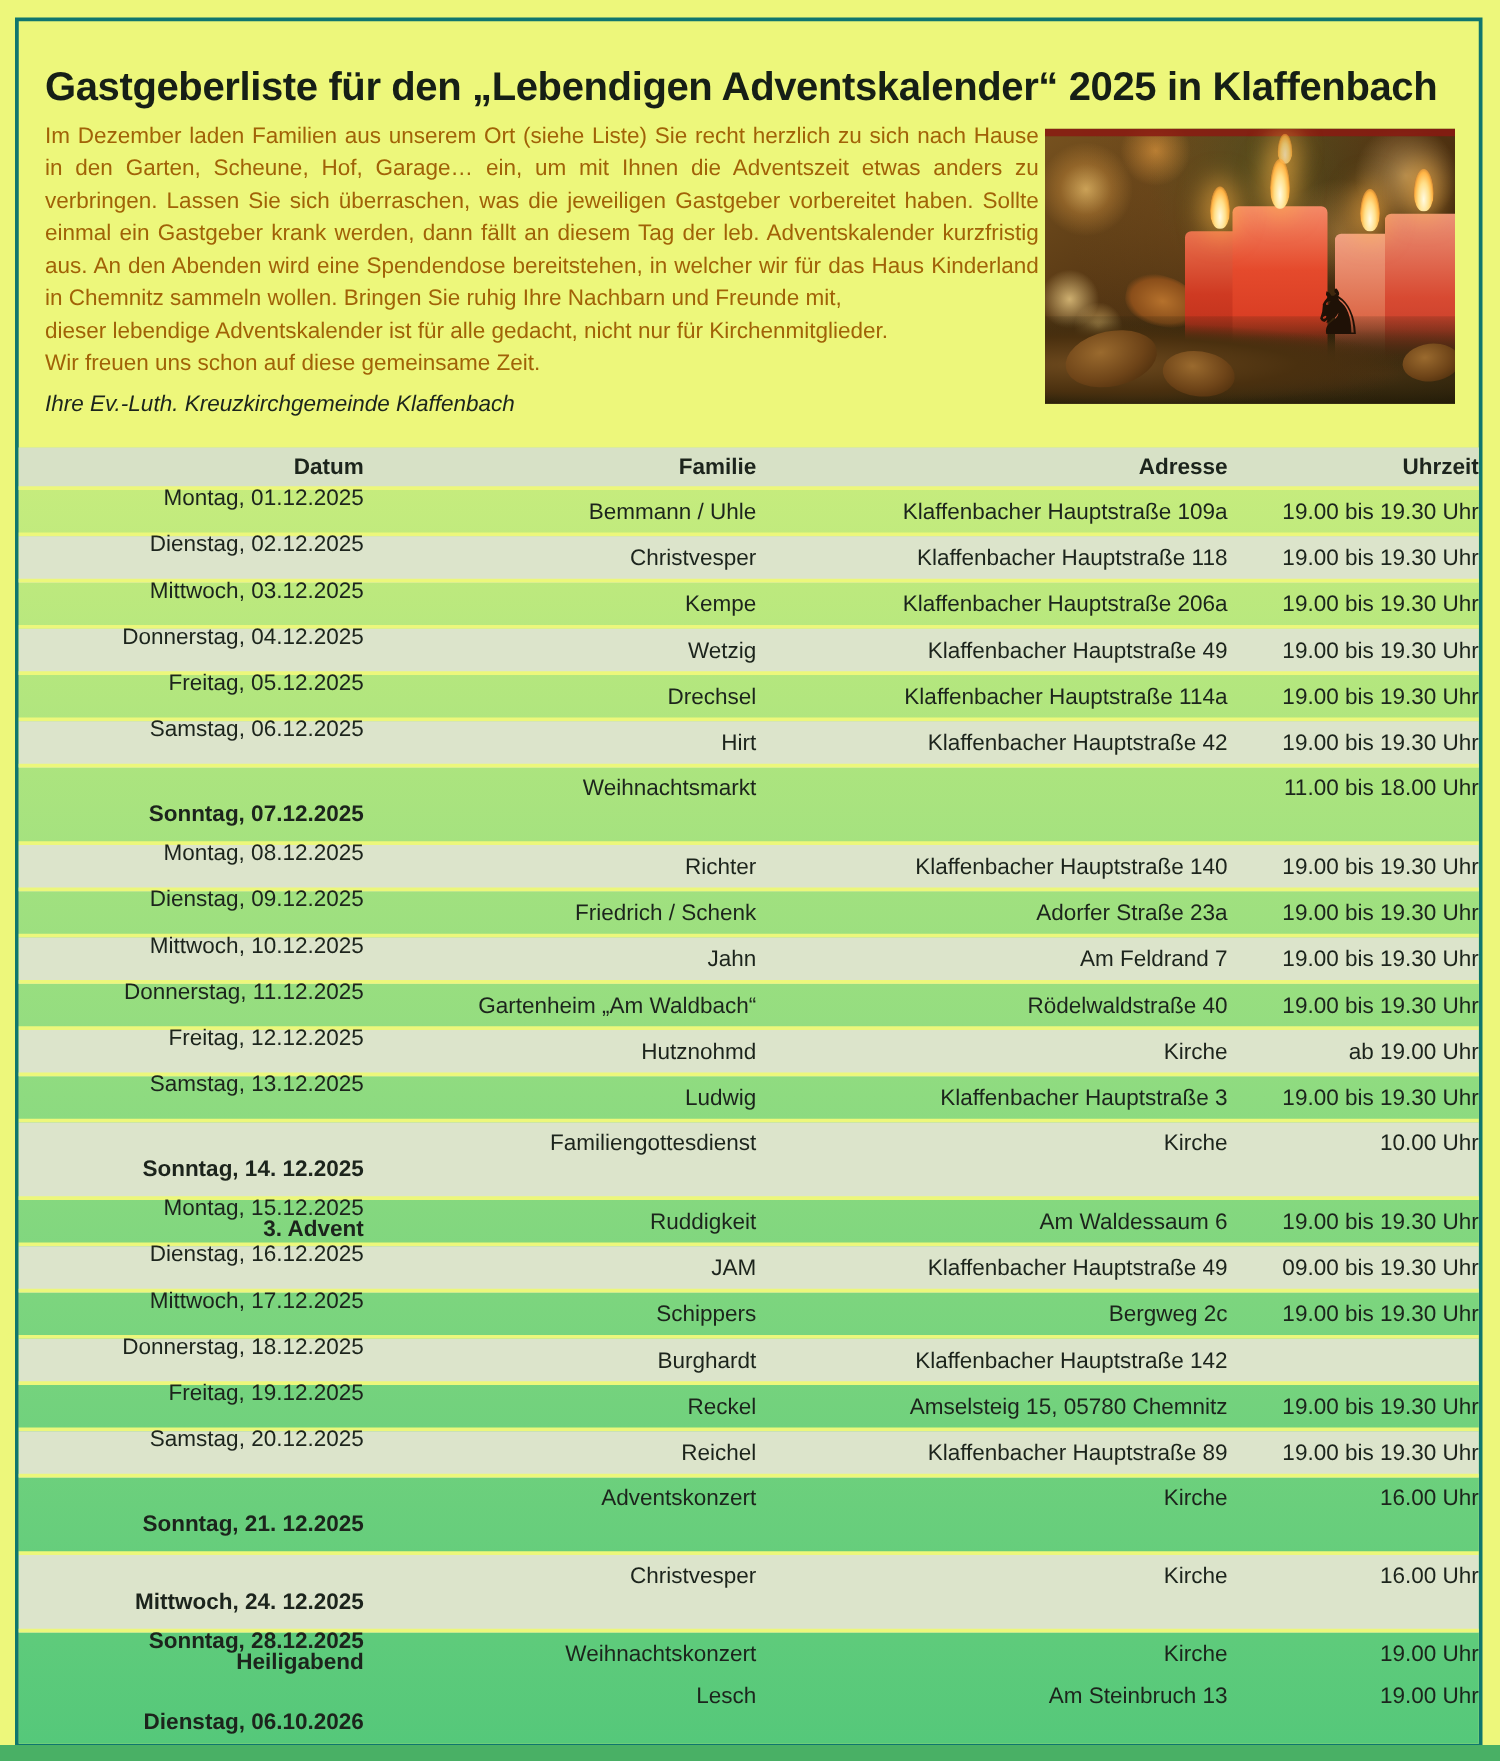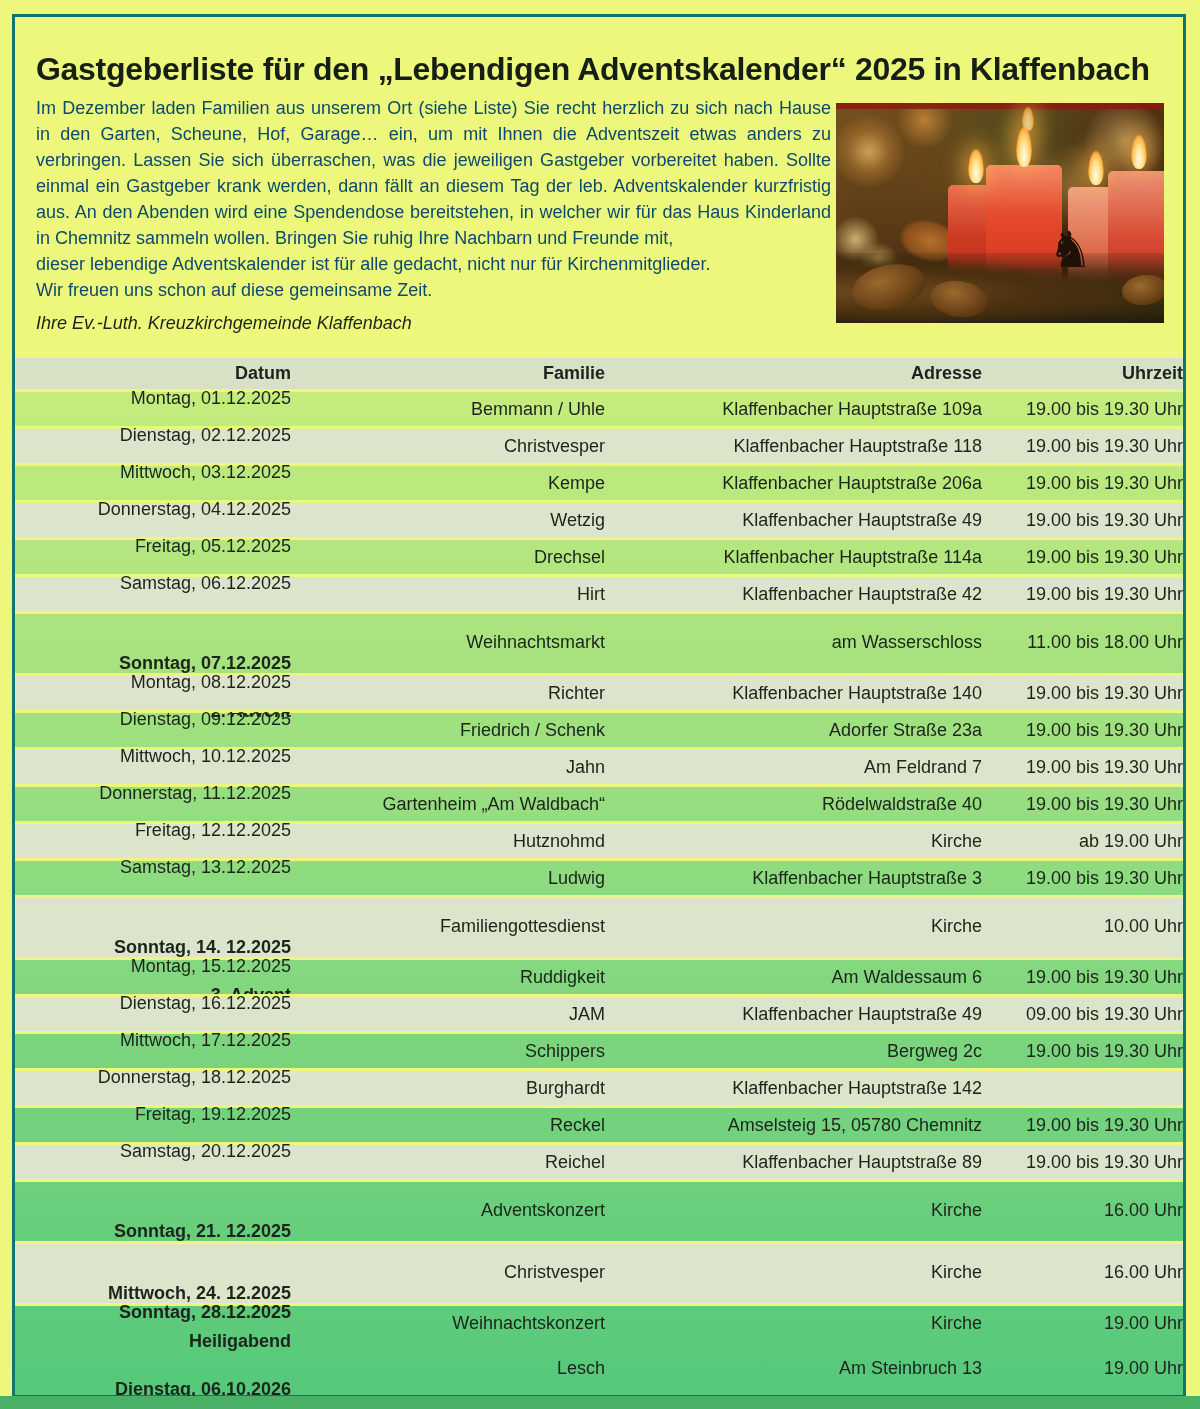--- a/index.html
+++ b/index.html
@@ -12,21 +12,21 @@
   .frame{
     position:absolute;left:12px;top:14px;width:1174px;height:1384px;
     border:3px solid #0f766e;box-sizing:border-box;
   }
   .title{
     position:absolute;left:21px;top:13px;width:1130px;
     font-size:32px;font-weight:700;letter-spacing:-0.3px;color:#161f16;
   }
   .intro{
     position:absolute;left:21px;top:78px;width:795px;
-    font-size:18px;line-height:26px;color:#0c4a6e;
+    font-size:18px;line-height:26px;color:#a16207;
   }
   .intro .p-just{text-align:justify;}
   .signature{
     position:absolute;left:21px;top:296px;
     font-size:18px;font-style:italic;color:#1c241c;
   }
   
   .photo{
     position:absolute;left:821px;top:86px;width:328px;height:220px;overflow:hidden;
     background:
@@ -79,21 +79,21 @@
   .cal-table{
     position:absolute;left:0;top:341px;width:1168px;bottom:0;
     background:linear-gradient(180deg,#c9ed7d 0%, #8edb80 50%, #55c87a 100%);
     display:flex;flex-direction:column;text-align:right;
   }
   .row{display:flex;height:34px;align-items:center;border-bottom:3px solid #ecf77b;box-sizing:content-box;flex:none;}
   .row.header{height:31px;background:#d7e1c6;font-weight:700;}
   .row.light{background:#dce4cb;}
   .row.green{background:transparent;}
   .row.tall{height:59px;align-items:flex-start;}
-  .row.tall .cell{padding-top:18px;}
+  .row.tall .cell{padding-top:6px;}
   .row.nogap{border-bottom:none;}
   .row.grow{flex:1;}
   .cell{box-sizing:border-box;padding-left:21px;font-size:18px;white-space:pre;color:#1c241c;}
   .cell.c-datum{width:276px;}
   .cell.c-familie{width:314px;}
   .cell.c-adresse{width:377px;}
   .cell.c-uhrzeit{flex:1;}
   .row.bold .c-datum{font-weight:700;}
   .c-datum .line2{display:block;margin-top:6px;}
   .bottom-band{position:absolute;left:0;top:1396px;width:1200px;height:13px;background:#49b065;z-index:6;}
@@ -187,21 +187,20 @@
     </div>
     <div class="cell c-familie">Hirt</div>
     <div class="cell c-adresse">Klaffenbacher Hauptstraße 42</div>
     <div class="cell c-uhrzeit">19.00 bis 19.30 Uhr</div>
   </div><div class="row green tall bold">
     <div class="cell c-datum">
       <span>Sonntag, 07.12.2025</span>
       <span class="line2">2. Advent</span>
     </div>
     <div class="cell c-familie">Weihnachtsmarkt</div>
-    <div class="cell c-adresse">am Wasserschloss</div>
     <div class="cell c-uhrzeit">11.00 bis 18.00 Uhr</div>
   </div><div class="row light">
     <div class="cell c-datum">
       <span>Montag, 08.12.2025</span>
       
     </div>
     <div class="cell c-familie">Richter</div>
     <div class="cell c-adresse">Klaffenbacher Hauptstraße 140</div>
     <div class="cell c-uhrzeit">19.00 bis 19.30 Uhr</div>
   </div><div class="row green">

